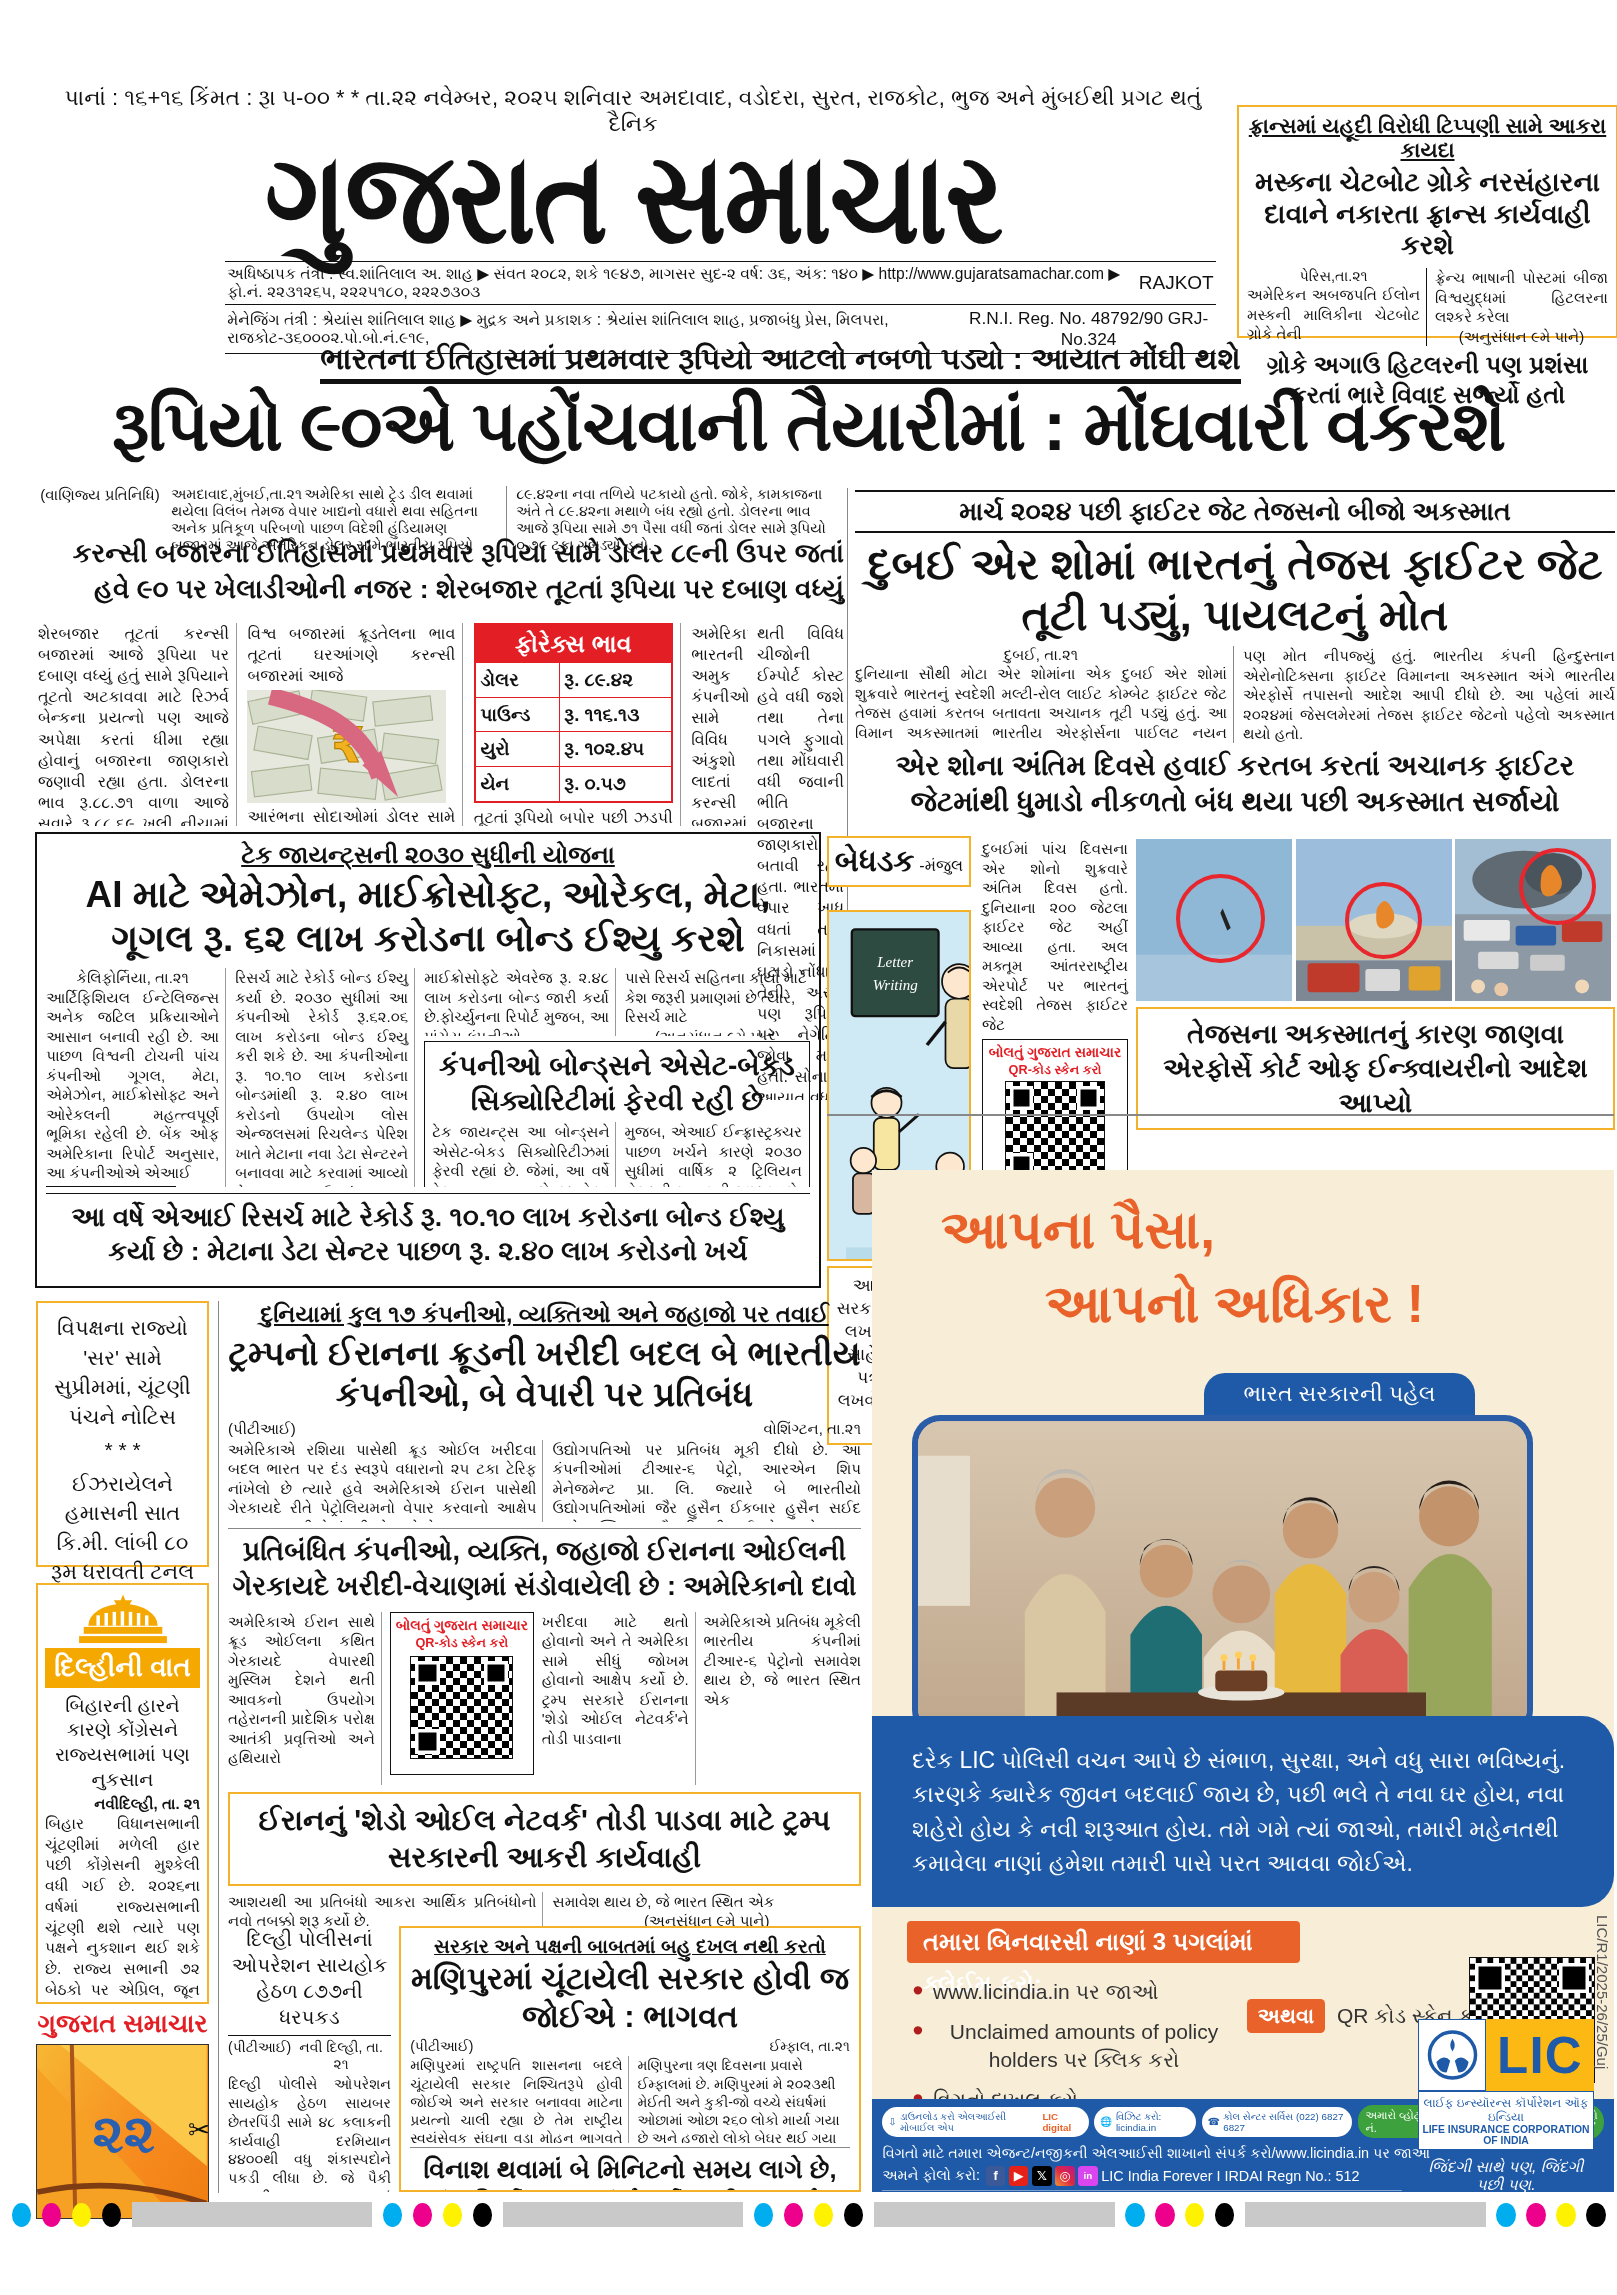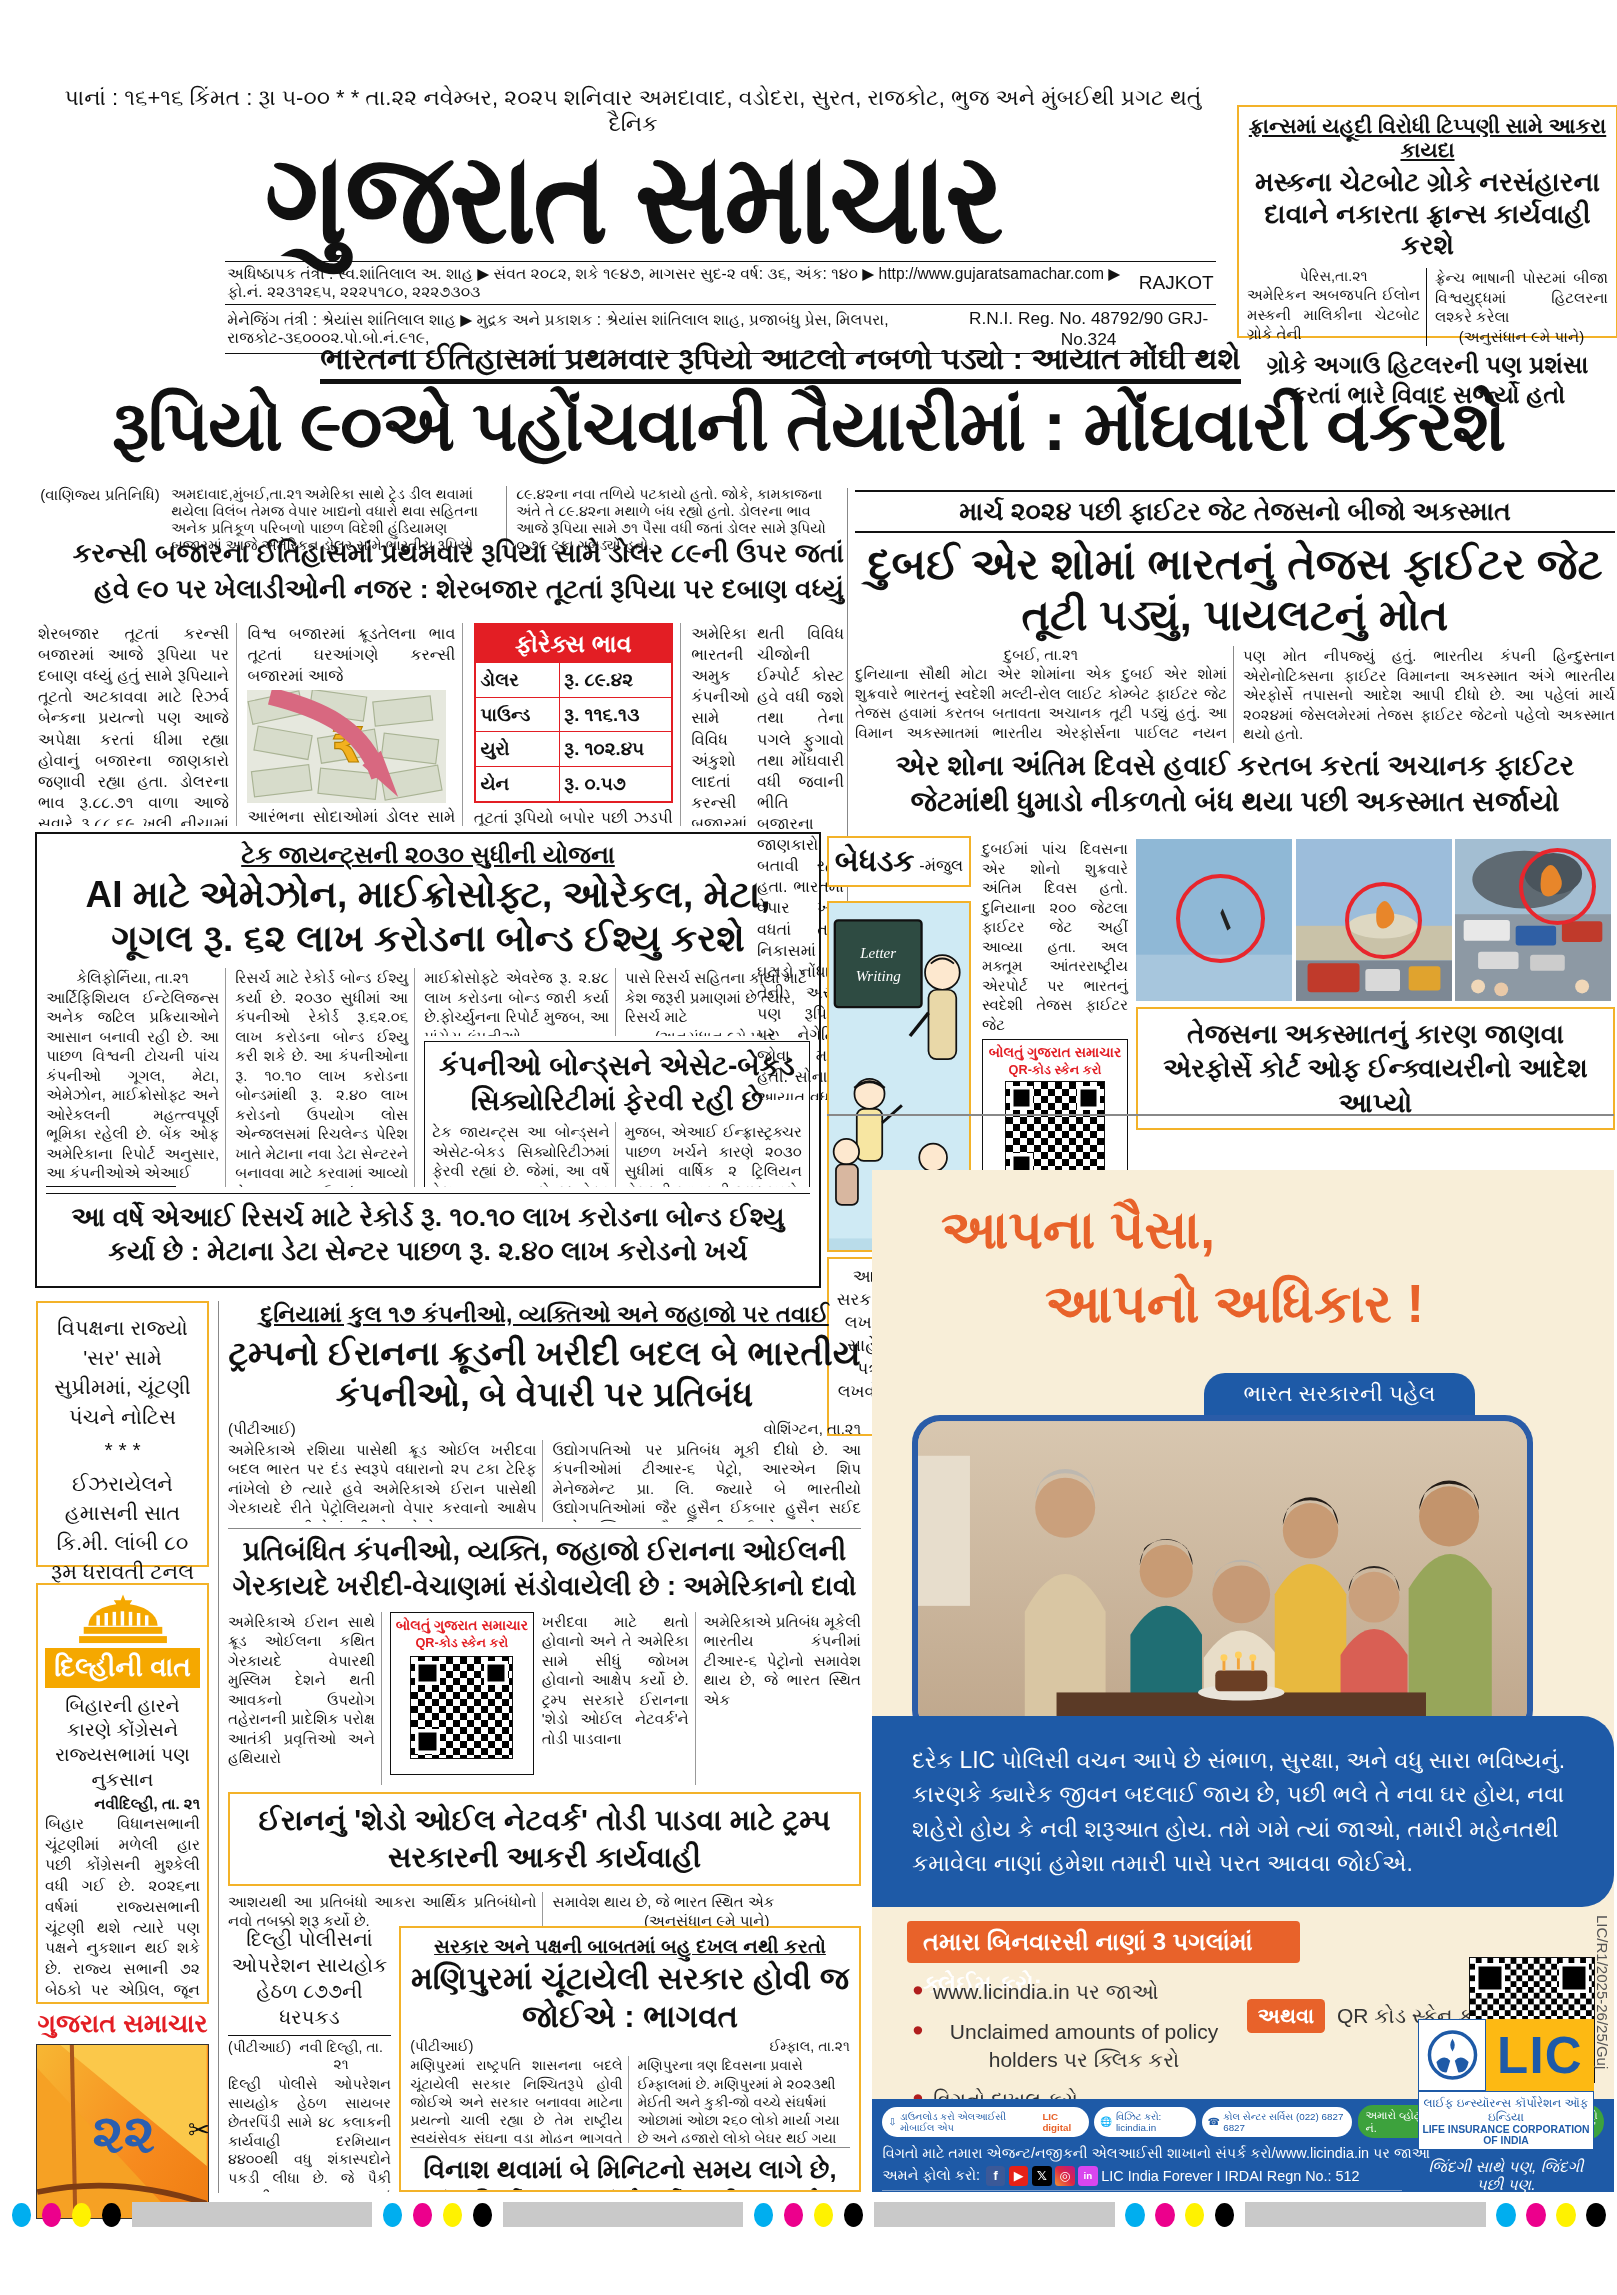--- a/index.html
+++ b/index.html
@@ -161,21 +161,21 @@
       <div class="just small-txt" style="flex:1;">પણ મોત નીપજ્યું હતું. ભારતીય કંપની હિન્દુસ્તાન એરોનોટિક્સના ફાઈટર વિમાનના અકસ્માત અંગે ભારતીય એરફોર્સે તપાસનો આદેશ આપી દીધો છે. આ પહેલાં માર્ચ ૨૦૨૪માં જેસલમેરમાં તેજસ ફાઈટર જેટનો પહેલો અકસ્માત થયો હતો.</div>
     </div>
     <div class="ctr xb" style="font-size:28px;line-height:1.3;margin-top:4.6px;">એર શોના અંતિમ દિવસે હવાઈ કરતબ કરતાં અચાનક ફાઈટર જેટમાંથી ધુમાડો નીકળતો બંધ થયા પછી અકસ્માત સર્જાયો</div>
   </div>
 
   <div class="abs" style="left:827px;top:836px;width:144px;">
     <div class="ybox" style="padding:5.8px;display:flex;justify-content:space-between;align-items:baseline;">
       <span class="xb" style="font-size:30px;">બેધડક</span>
       <span class="b" style="font-size:16px;">-મંજુલ</span>
     </div>
-    <div class="ybox" style="margin-top:14px;height:347px;background:#cfeaf4;position:relative;overflow:hidden;">
+    <div class="ybox" style="margin-top:23px;height:347px;background:#cfeaf4;position:relative;overflow:hidden;padding-left:17px;">
       <svg width="140" height="347" viewBox="0 0 242 600">
         <rect x="0" y="0" width="242" height="600" fill="#cfeaf4"></rect>
         <rect x="10" y="30" width="150" height="150" rx="6" fill="#2e4b42" stroke="#111" stroke-width="4"></rect>
         <text x="85" y="95" text-anchor="middle" fill="#fff" font-size="26" font-style="italic" font-family="'Liberation Serif',serif">Letter</text>
         <text x="85" y="135" text-anchor="middle" fill="#fff" font-size="26" font-style="italic" font-family="'Liberation Serif',serif">Writing</text>
         <circle cx="196" cy="120" r="30" fill="#fde8cf" stroke="#111" stroke-width="3"></circle>
         <path d="M176 105 q20 -18 40 0" stroke="#111" stroke-width="3" fill="none"></path>
         <rect x="172" y="150" width="48" height="120" rx="14" fill="#e9d8a8" stroke="#111" stroke-width="3"></rect>
         <path d="M172 190 L140 230" stroke="#111" stroke-width="6"></path>
         <circle cx="70" cy="330" r="26" fill="#fde8cf" stroke="#111" stroke-width="3"></circle>

